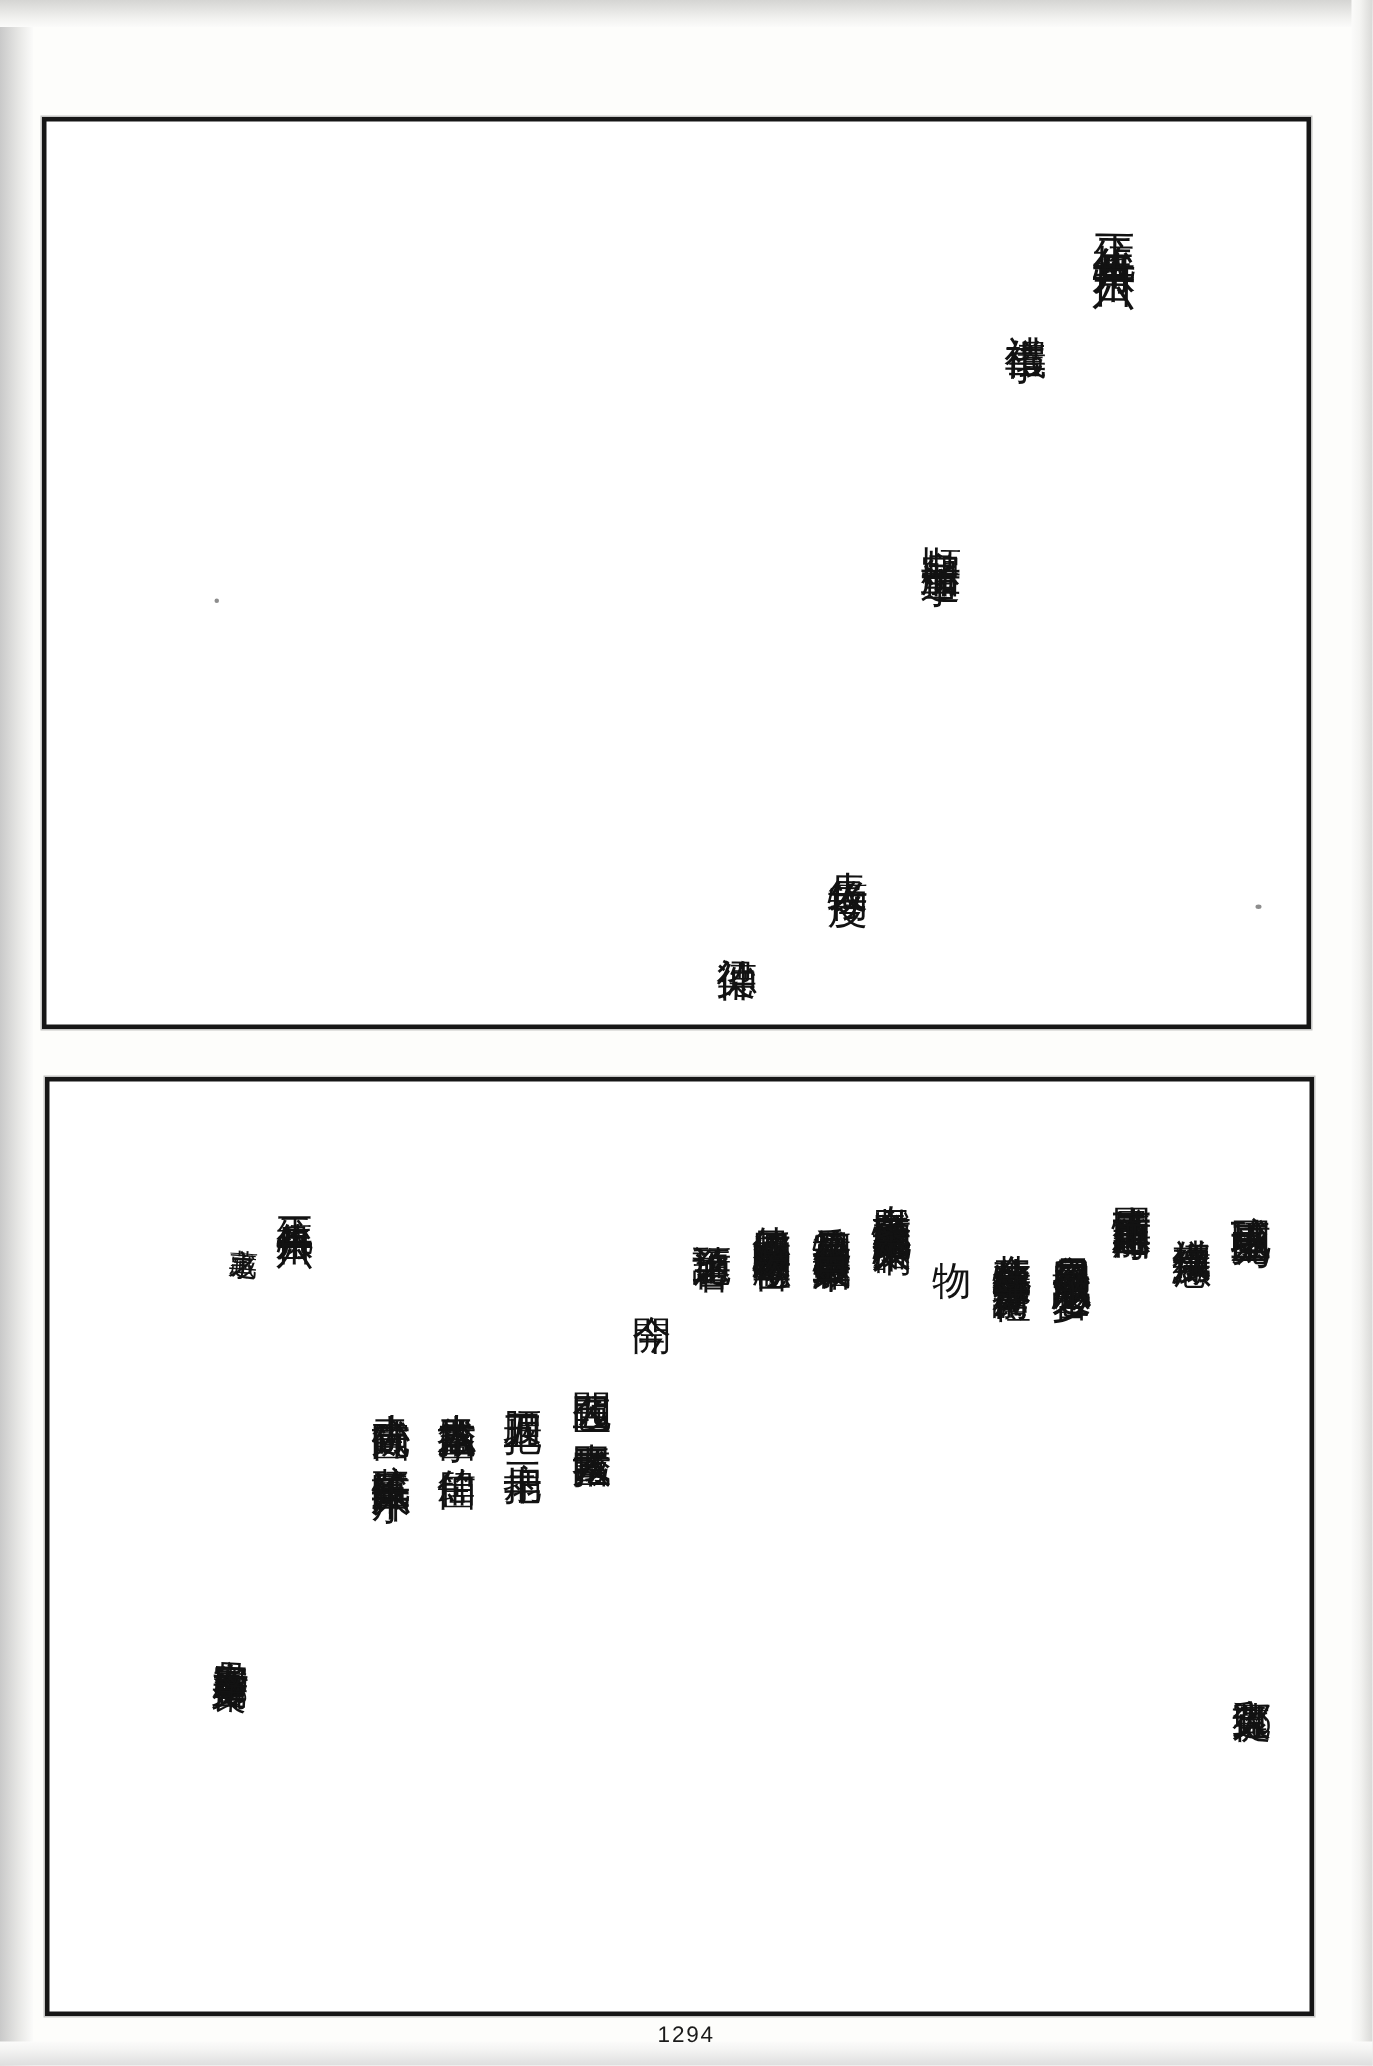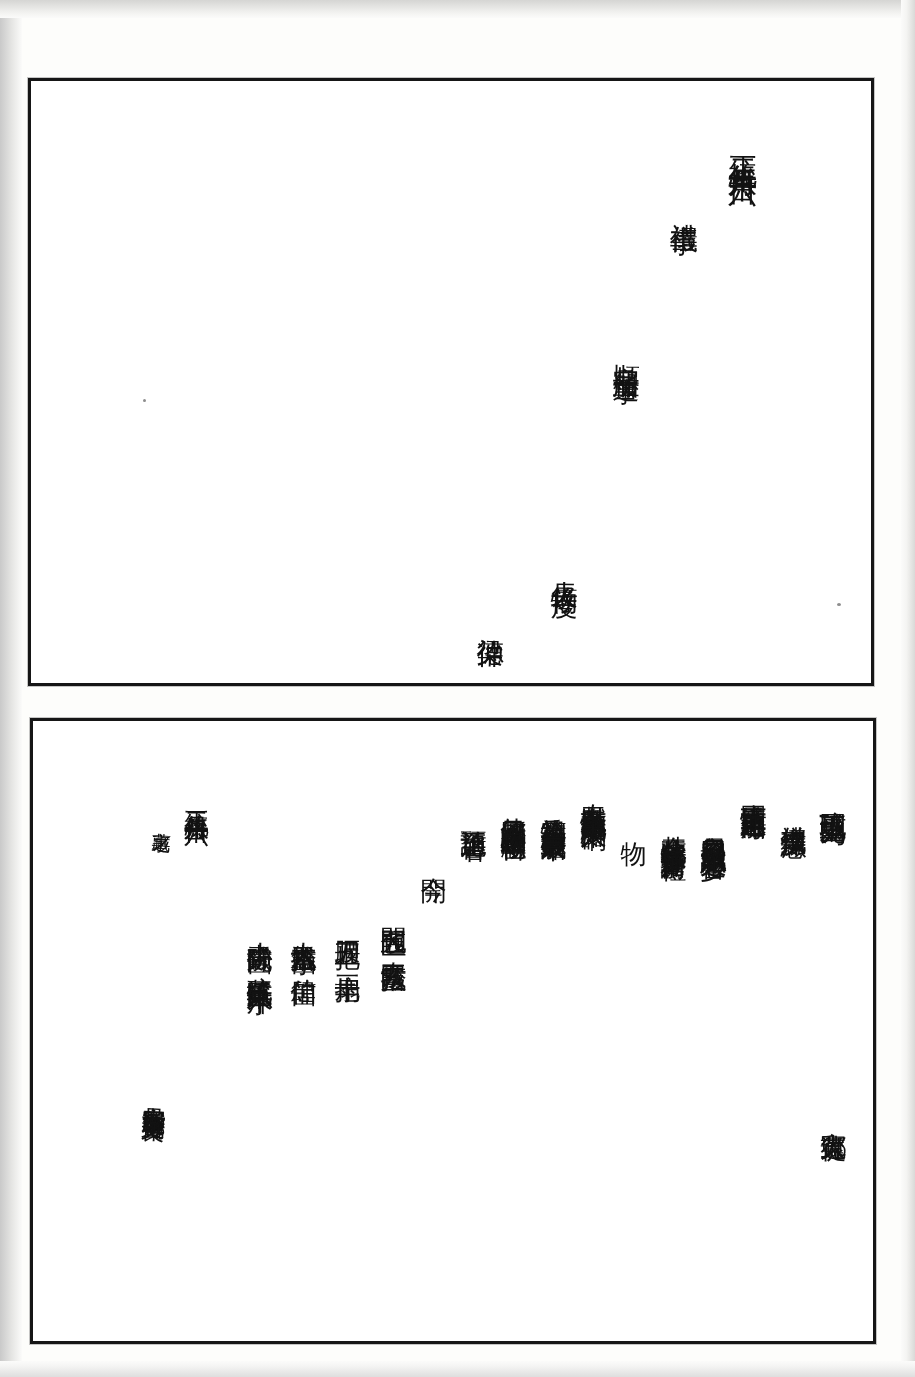--- a/index.html
+++ b/index.html
@@ -185,14 +185,15 @@
       <div class="lcol" style="right:512px; top:200px; font-size:26px;">腰刀五把　扇三十把</div>
       <div class="lcol" style="right:556px; top:200px; font-size:26px;">大青盤貳拾箇小　肆伯箇</div>
       <div class="lcol" style="right:600px; top:200px; font-size:26px;">小青碗貳阡箇　硫黄貳阡伍千大三千斤小</div>
       <div class="lcol" style="right:664px; top:70px;  font-size:25px;">正統二年八月十六日</div>
       <div class="lcol" style="right:706px; top:366px; font-size:24px; transform:rotate(3deg);">安字号船通事鄭智金良弟</div>
       <div class="lcol" style="right:700px; top:96px;  font-size:19px; transform:rotate(4deg);">之藏事</div>
 
     </div>
   </div>
 
+  <div class="pagenum">1294</div>
 
 </div>
 
 </body></html>

